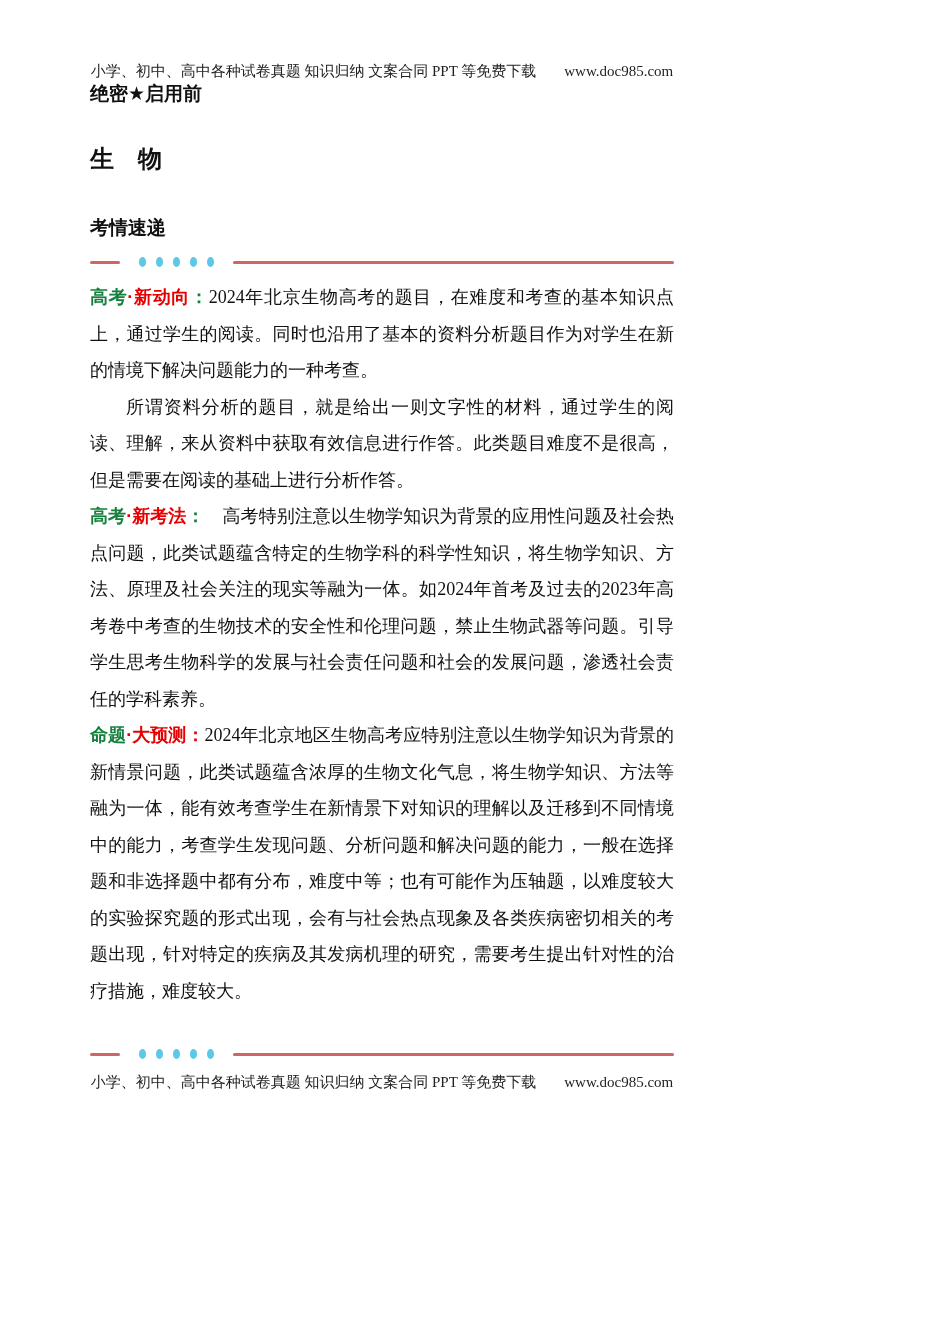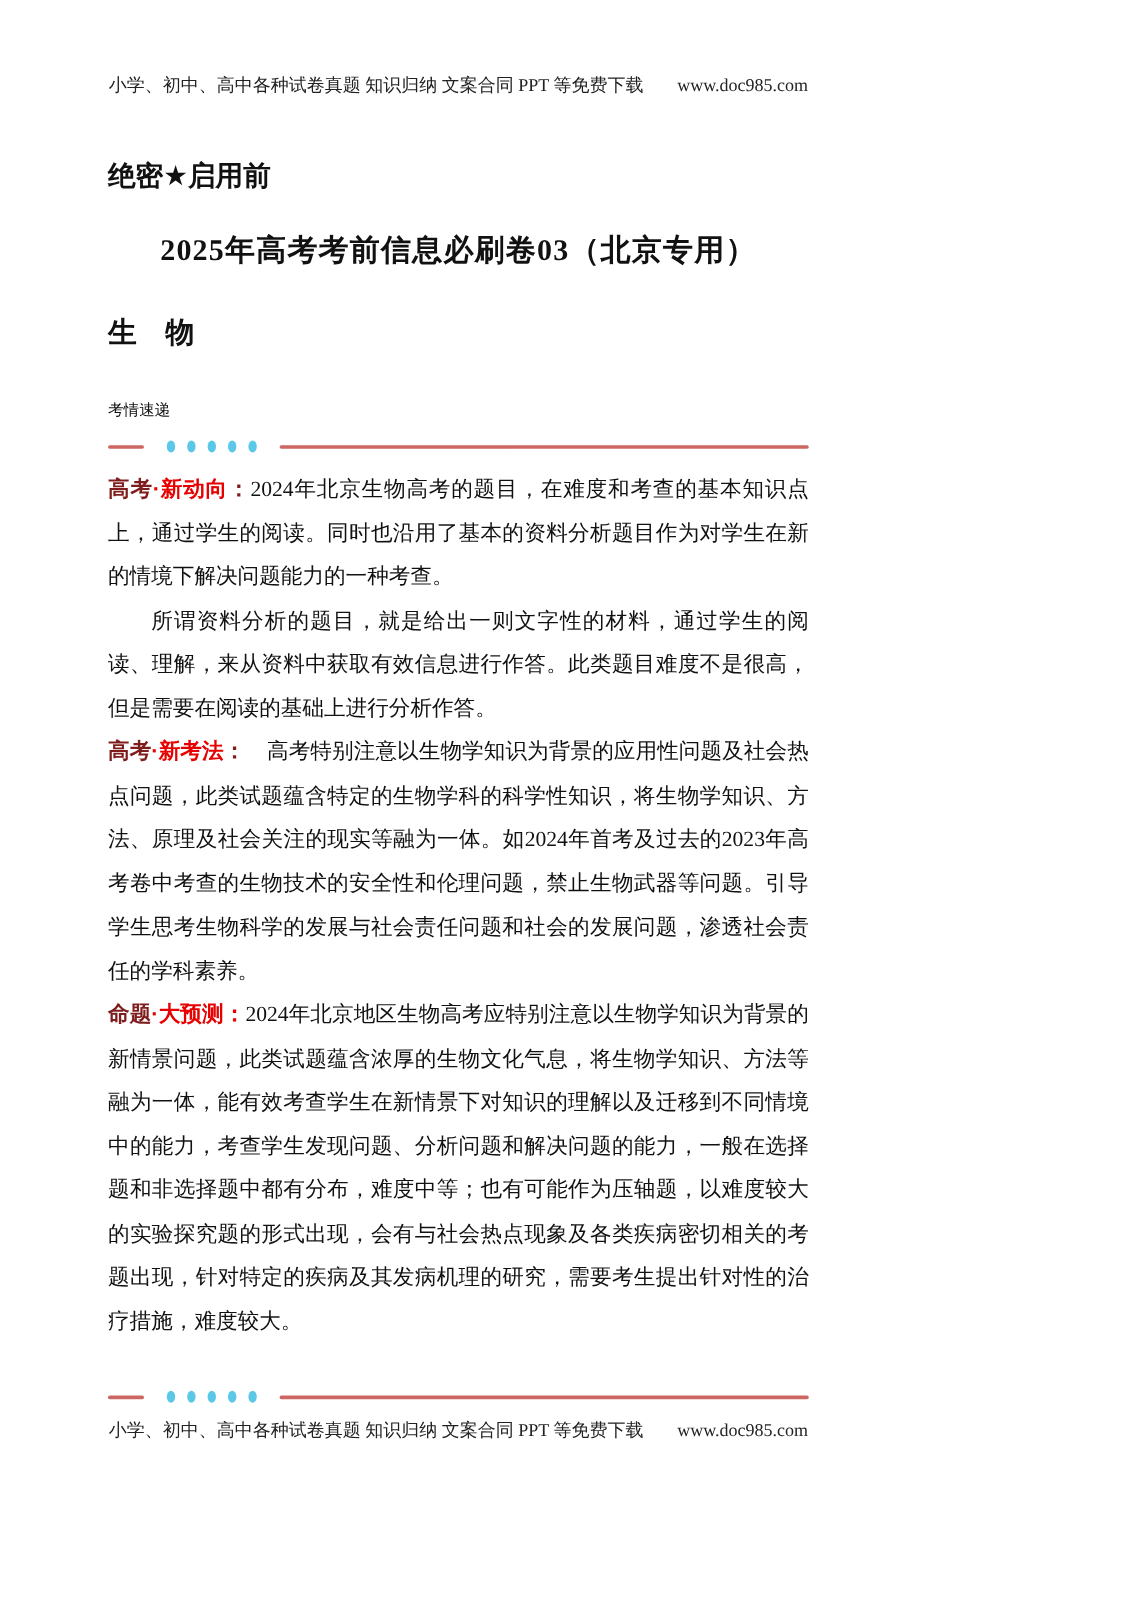--- a/index.html
+++ b/index.html
@@ -8,33 +8,33 @@
     padding:0 90px;background:#ffffff;overflow:hidden;
     font-family:"Liberation Serif","DejaVu Serif",serif;
     color:#111111;
   }
   .running-header{
     padding-top:62px;text-align:center;font-size:15px;color:#222;
     white-space:nowrap;
   }
   .running-header .url,.running-footer .url{margin-left:28px;}
   .classified{
-    margin-top:50px;font-size:23px;font-weight:bold;
+    font-size:19px;font-weight:bold;
     font-family:"Liberation Sans","DejaVu Sans",sans-serif;
   }
   .title{
     margin:30px 0 0 0;text-align:center;font-size:25px;font-weight:bold;
     font-family:"Liberation Serif","DejaVu Serif",serif;letter-spacing:1px;
   }
   .subject{
     margin:36px 0 0 0;text-align:left;font-size:24px;font-weight:bold;
     font-family:"Liberation Serif","DejaVu Serif",serif;
   }
   .section-heading{
-    margin:40px 0 16px 0;font-size:13px;font-weight:normal;
+    margin:40px 0 16px 0;font-size:19px;font-weight:bold;
     font-family:"Liberation Sans","DejaVu Sans",sans-serif;
   }
   .divider{
     margin-top:14px;display:flex;align-items:center;height:10px;
   }
   .divider .seg{background:#cc6763;height:3px;border-radius:2px;display:block;}
   .divider .seg.short{width:30px;}
   .divider .seg.long{flex:1;}
   .divider .dots{display:flex;align-items:center;margin:0 14px;}
   .divider .dots i{
@@ -44,40 +44,39 @@
   .body-text{margin-top:12px;}
   .body-para{
     margin:0;font-size:18px;line-height:36.5px;text-align:justify;
     color:#111111;
   }
   .body-para.indent{text-indent:2em;}
   .lbl{
     font-family:"Liberation Sans","DejaVu Sans",sans-serif;
     font-weight:bold;font-size:18px;
   }
-  .lbl.black{color:#7f1d1d;}
+  .lbl.black{color:#15803d;}
   .lbl.red{color:#e60000;}
   .divider.bottom{margin-top:40px;}
   .running-footer{
     margin-top:14px;text-align:center;font-size:15px;color:#222;
     white-space:nowrap;
   }
 </style>
 </head>
 <body>
 
 <div class="page">
 
   <div class="running-header">
     <span>小学、初中、高中各种试卷真题  知识归纳  文案合同  PPT 等免费下载</span><span class="url">www.doc985.com</span>
   </div>
 
   <div class="classified">绝密★启用前</div>
 
-  <h1 class="title">2025年高考考前信息必刷卷03（北京专用）</h1>
 
   <h2 class="subject">生　物</h2>
 
   <h3 class="section-heading">考情速递</h3>
 
   <div class="divider">
     <span class="seg short"></span>
     <span class="dots">
       <i></i>
         <i></i>

